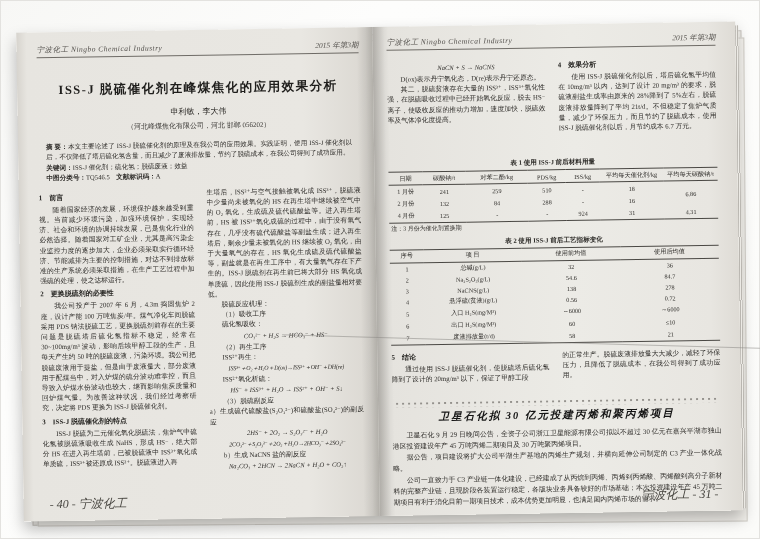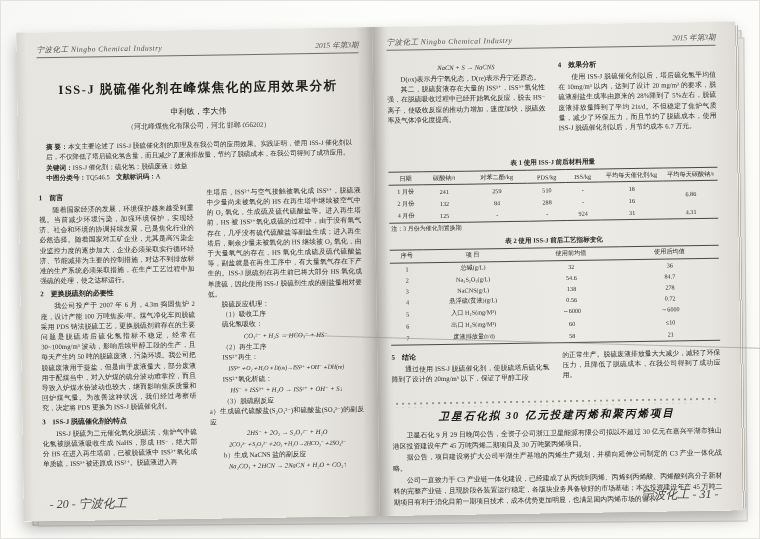--- a/index.html
+++ b/index.html
@@ -123,21 +123,21 @@
           <div class="formula">HS⁻ + ISS³⁺ + H₂O → ISS²⁺ + OH⁻ + S↓</div>
           <p class="lbl">（3）脱硫副反应</p>
           <p class="bp">a）生成硫代硫酸盐(S₂O₃²⁻)和硫酸盐(SO₄²⁻)的副反应</p>
           <div class="formula">2HS⁻ + 2O₂ → S₂O₃²⁻ + H₂O</div>
           <div class="formula fsm">2CO₃²⁻＋S₂O₃²⁻＋2O₂＋H₂O→2HCO₃⁻＋2SO₄²⁻</div>
           <p class="lbl">b）生成 NaCNS 盐的副反应</p>
           <div class="formula">Na₂CO₃ + 2HCN → 2NaCN + H₂O + CO₂↑</div>
         </div>
       </div>
 
-      <div class="pfoot pfoot-l">- 20 - 宁波化工</div>
+      <div class="pfoot pfoot-l">- 40 - 宁波化工</div>
       <div class="fold-l"></div>
     </div>
 
     <div class="page page-right">
       <div class="phead">
         <span class="jr">宁波化工  Ningbo Chemical Industry</span>
         <span>2015 年第3期</span>
       </div>
 
       <div class="cols" style="margin-top:9px;height:96px;">

